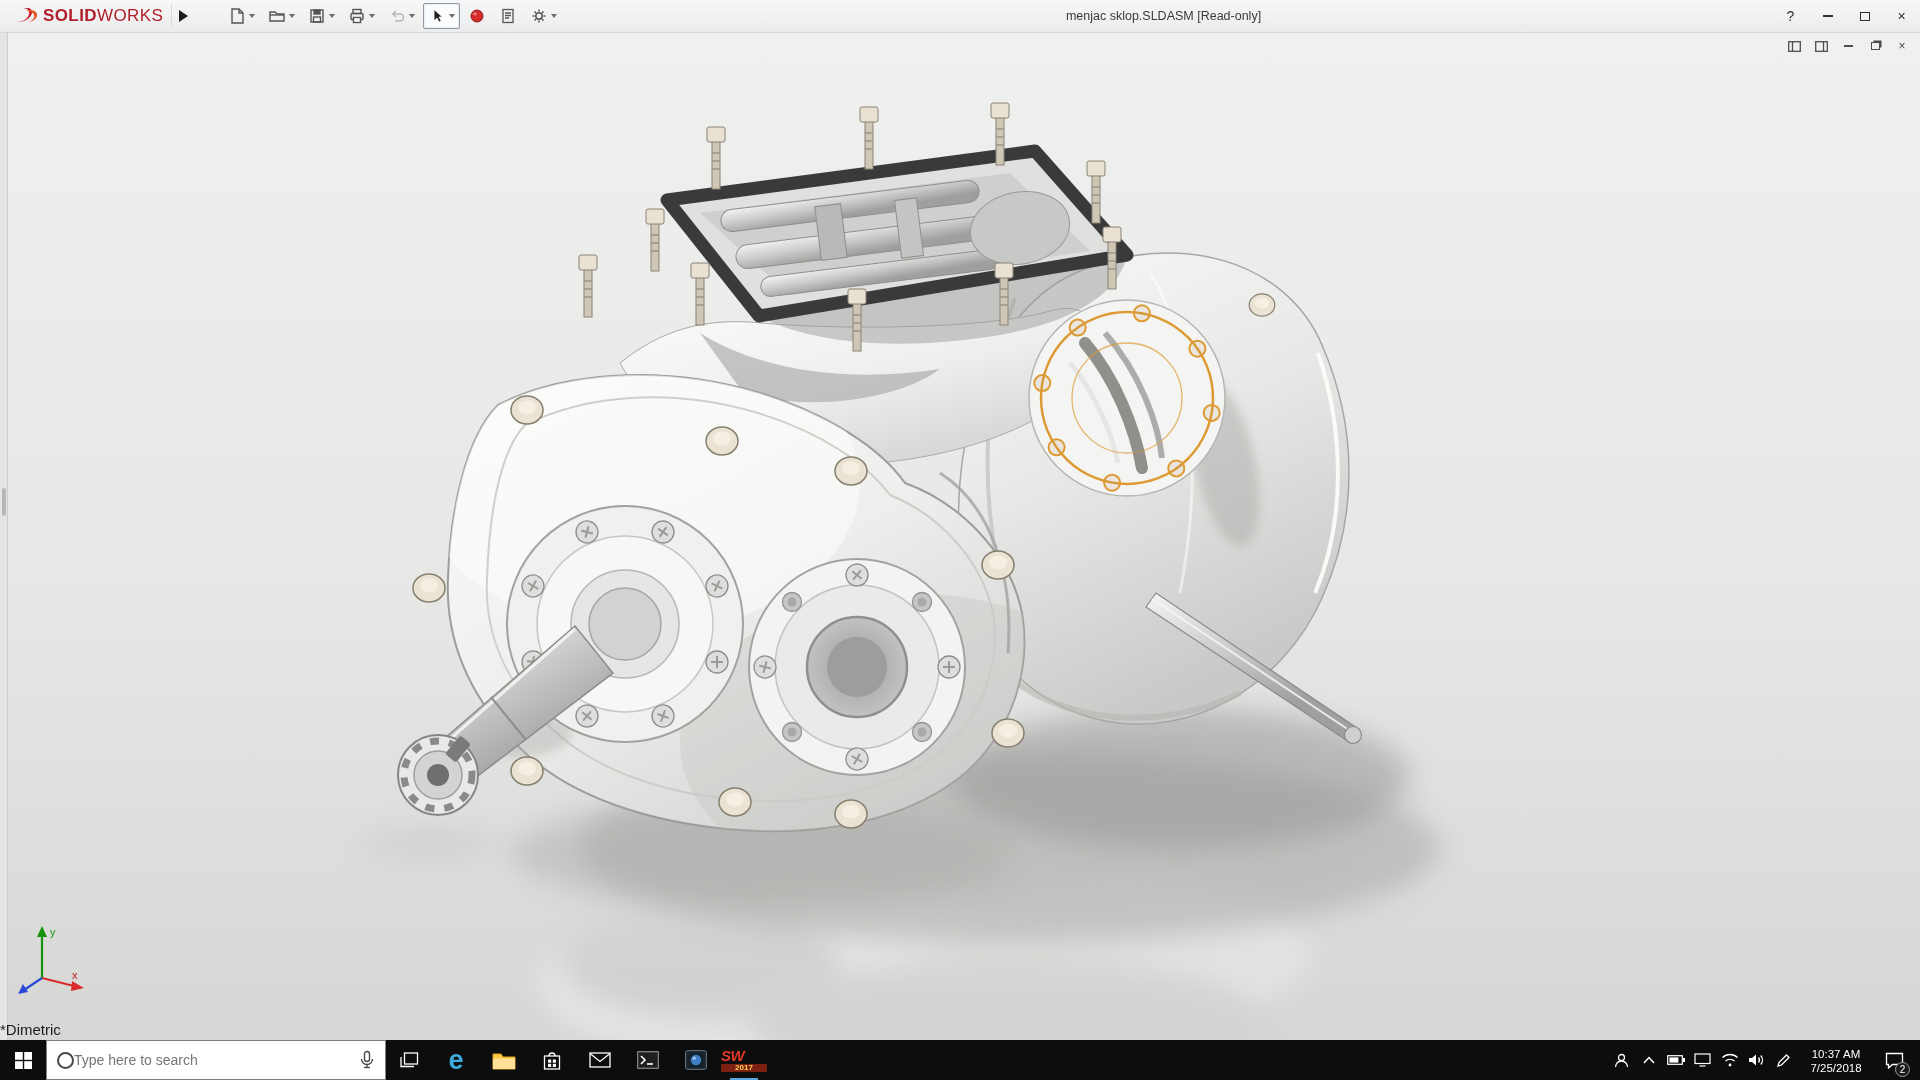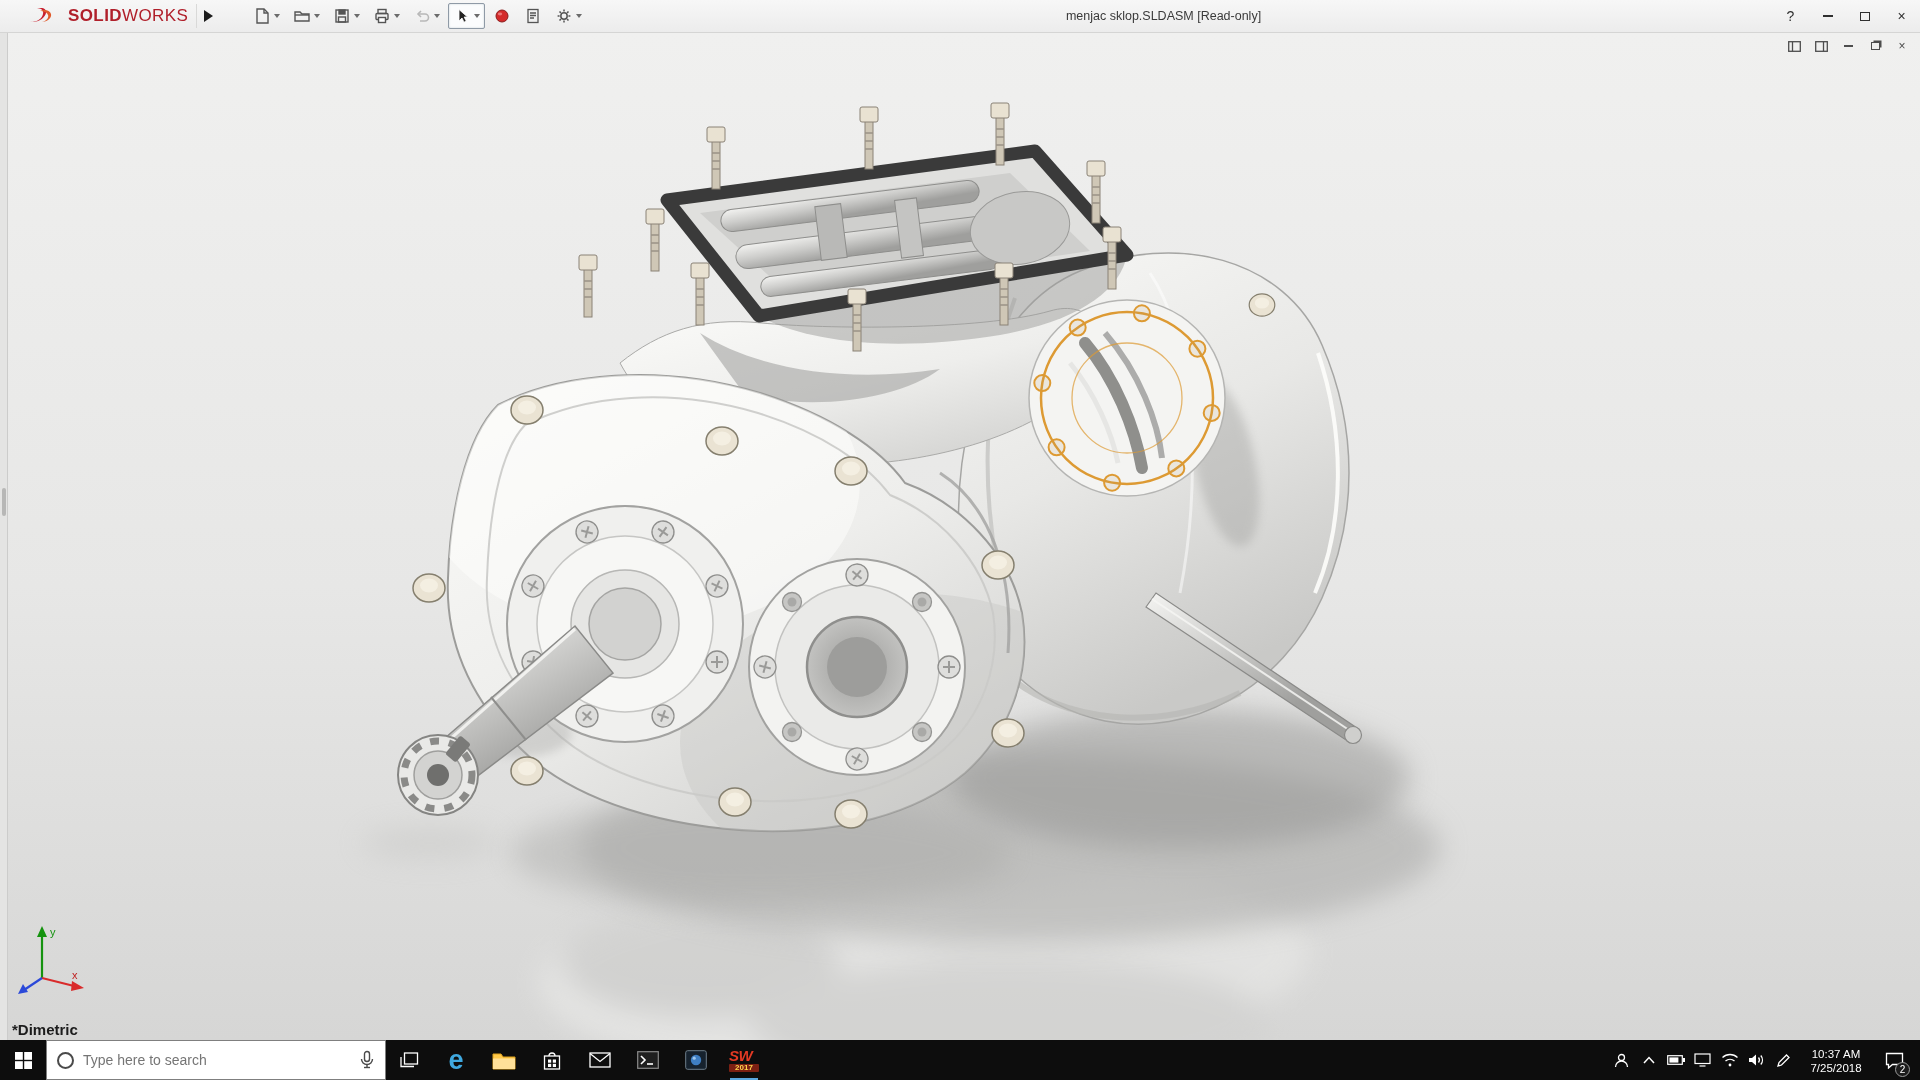--- a/index.html
+++ b/index.html
@@ -1,21 +1,21 @@
 <!DOCTYPE html>
 <html><head>
 <meta charset="utf-8">
 <style>
   *{margin:0;padding:0;box-sizing:border-box}
   html,body{width:1920px;height:1080px;overflow:hidden;font-family:"Liberation Sans",sans-serif;background:#e8e8e7}
   .app{width:1920px;height:1080px;display:flex;flex-direction:column}
 
   
   .titlebar{flex:0 0 33px;height:33px;background:linear-gradient(#f7f7f7,#ececec);border-bottom:1px solid #d5d5d4;display:flex;align-items:center;position:relative}
-  .logo{display:flex;align-items:center;gap:14px;padding-left:28px}
+  .logo{display:flex;align-items:center;gap:3px;padding-left:14px}
   .logo-swirl{display:block}
   .logo-text{font-size:17px;color:#b01f2a;letter-spacing:.4px}
   .logo-text b{font-weight:bold}
   .expand-btn{width:24px;height:24px;margin-left:8px;display:flex;align-items:center;justify-content:center;border-left:1px solid #d9d9d8}
   .tri-right{width:0;height:0;border-left:9px solid #1c1c1c;border-top:6px solid transparent;border-bottom:6px solid transparent}
   .toolbar{display:flex;align-items:center;gap:3px;margin-left:28px}
   .tool{height:26px;padding:0 4px;display:flex;align-items:center;gap:3px;border:1px solid transparent;border-radius:2px}
   .tool.active{border-color:#8f9aa6;background:#fbfcfd;box-shadow:inset 0 0 2px #c4cdd6}
   .caret{width:0;height:0;border-top:4px solid #6b6b6b;border-left:3.5px solid transparent;border-right:3.5px solid transparent}
   .doc-title{position:absolute;left:60.6%;transform:translateX(-50%);font-size:12.5px;color:#3a3a3a;white-space:nowrap}
@@ -27,34 +27,34 @@
   
   .viewport{position:relative;flex:1 1 auto;overflow:hidden}
   .scene{position:absolute;inset:0;width:100%;height:100%;display:block}
   .doc-controls{position:absolute;top:4px;right:8px;display:flex;gap:7px;align-items:center}
   .doc-btn{width:20px;height:18px;display:flex;align-items:center;justify-content:center;color:#4d4d4d;font-size:12px}
   .doc-min{width:9px;height:2px;background:#4d4d4d}
   .doc-restore{width:9px;height:8px;border:1.3px solid #4d4d4d;box-shadow:2px -2px 0 -0.5px #4d4d4d}
   .left-strip{position:absolute;left:0;top:0;bottom:0;width:8px;background:#e4e4e3;border-right:1px solid #cccccb}
   .strip-handle{position:absolute;left:2px;top:455px;width:4px;height:28px;background:#b7b7b6;border-radius:2px}
   .triad{position:absolute;left:14px;bottom:38px}
-  .view-label{position:absolute;left:12px;bottom:2px;font-size:15px;font-weight:bold;color:#1c1c1c}
+  .view-label{position:absolute;left:0;bottom:2px;font-size:15px;font-weight:normal;color:#1c1c1c}
 
   
   .taskbar{flex:0 0 40px;height:40px;background:#0d0d0d;display:flex;align-items:stretch}
   .tb-btn{width:46px;display:flex;align-items:center;justify-content:center;position:relative}
   .appbtn{width:48px}
   .running::after{content:"";position:absolute;left:10px;right:10px;bottom:0;height:2px;background:#5aa7e0}
-  .search-box{width:340px;background:#ffffff;border:1px solid #7f7f7f;display:flex;align-items:center;gap:9px;padding:0 10px}
+  .search-box{width:340px;background:#ffffff;border:1px solid #7f7f7f;display:flex;align-items:center;padding:0 10px}
   .cortana-ring{width:17px;height:17px;border:2px solid #4a4a4a;border-radius:50%}
   .search-box input{flex:1;border:0;outline:0;background:transparent;font-size:14px;color:#333;font-family:"Liberation Sans",sans-serif}
   .edge-e{font-size:27px;font-weight:bold;color:#3fa9e0;line-height:1}
   .sw-badge{display:flex;flex-direction:column;line-height:1}
   .sw-top{font-weight:bold;font-style:italic;font-size:15px;color:#e23a24;letter-spacing:-.5px}
-  .sw-year{font-size:8px;font-weight:bold;color:#ffd34d;background:#7c2013;padding:0 6px;margin-top:1px;border-radius:1px}
+  .sw-year{font-size:8px;font-weight:bold;color:#ffd34d;background:#7c2013;padding:0 14px;margin-top:1px;border-radius:1px}
   .tray{margin-left:auto;display:flex;align-items:center}
   .tray-icon{width:27px;height:40px;display:flex;align-items:center;justify-content:center}
   .clock{width:78px;text-align:center;font-size:11.5px;line-height:14px;color:#fff;padding-top:1px}
   .action-center{width:38px;height:40px;display:flex;align-items:center;justify-content:center;position:relative}
   .badge{position:absolute;right:3px;bottom:3px;min-width:15px;height:15px;border-radius:8px;background:#1b1b1b;border:1px solid #9a9a9a;color:#fff;font-size:10px;display:flex;align-items:center;justify-content:center}
   .show-desktop{width:7px;border-left:1px solid #3c3c3c}
 </style>
 </head>
 <body>
 

